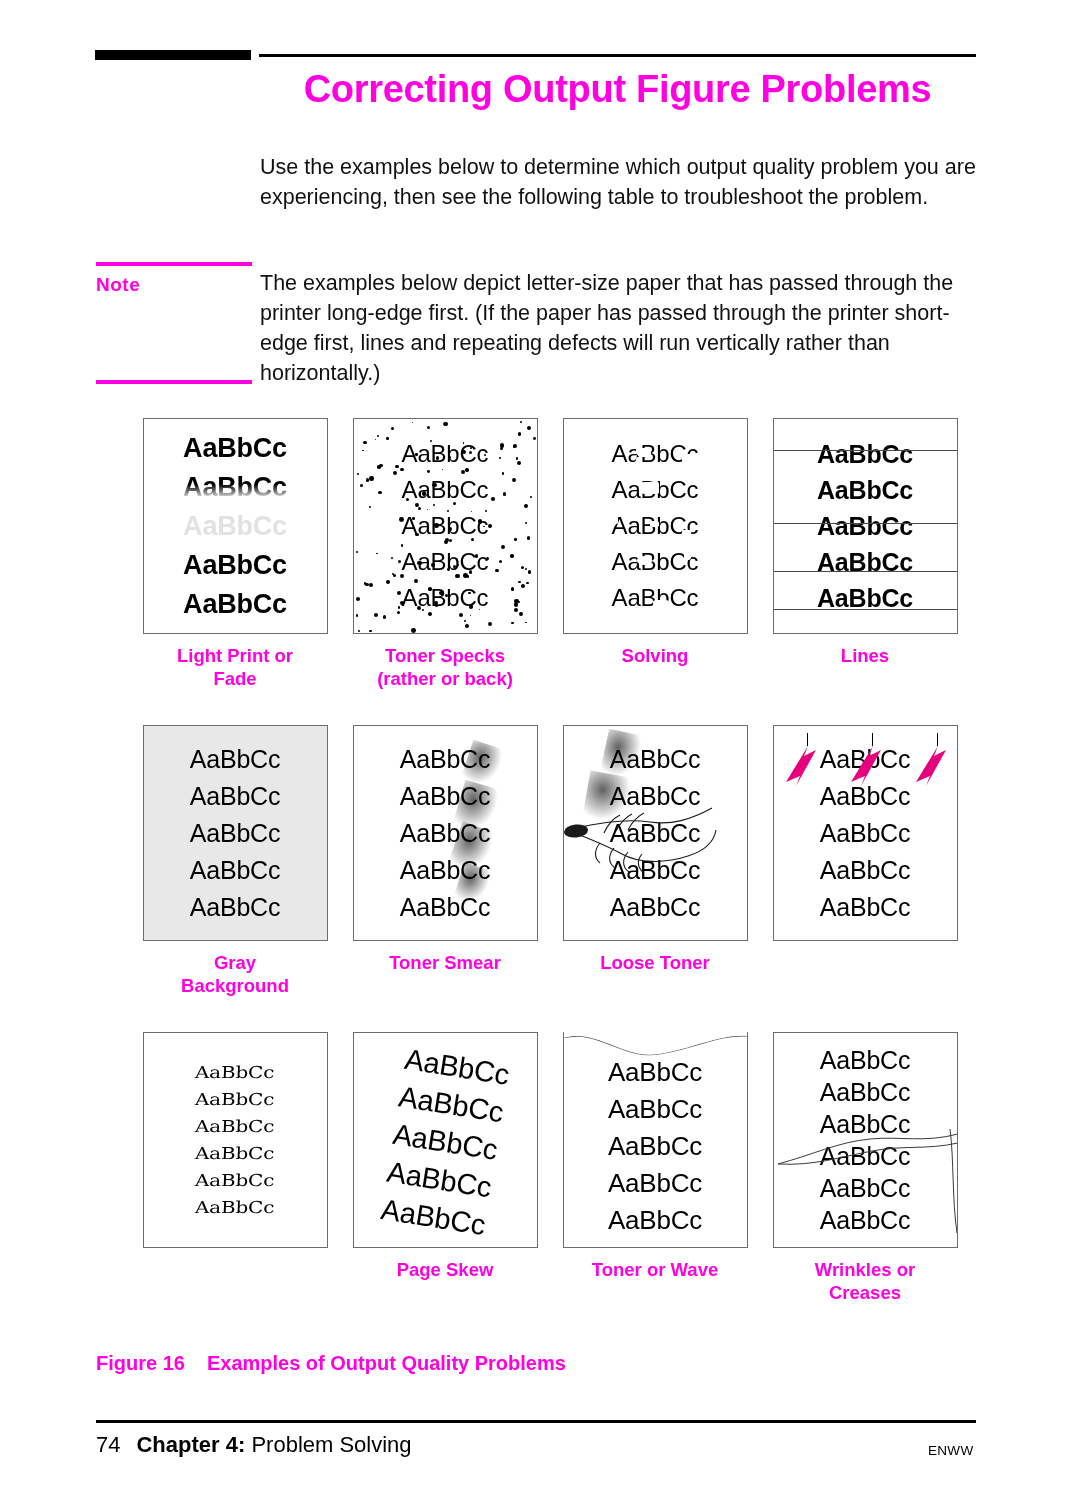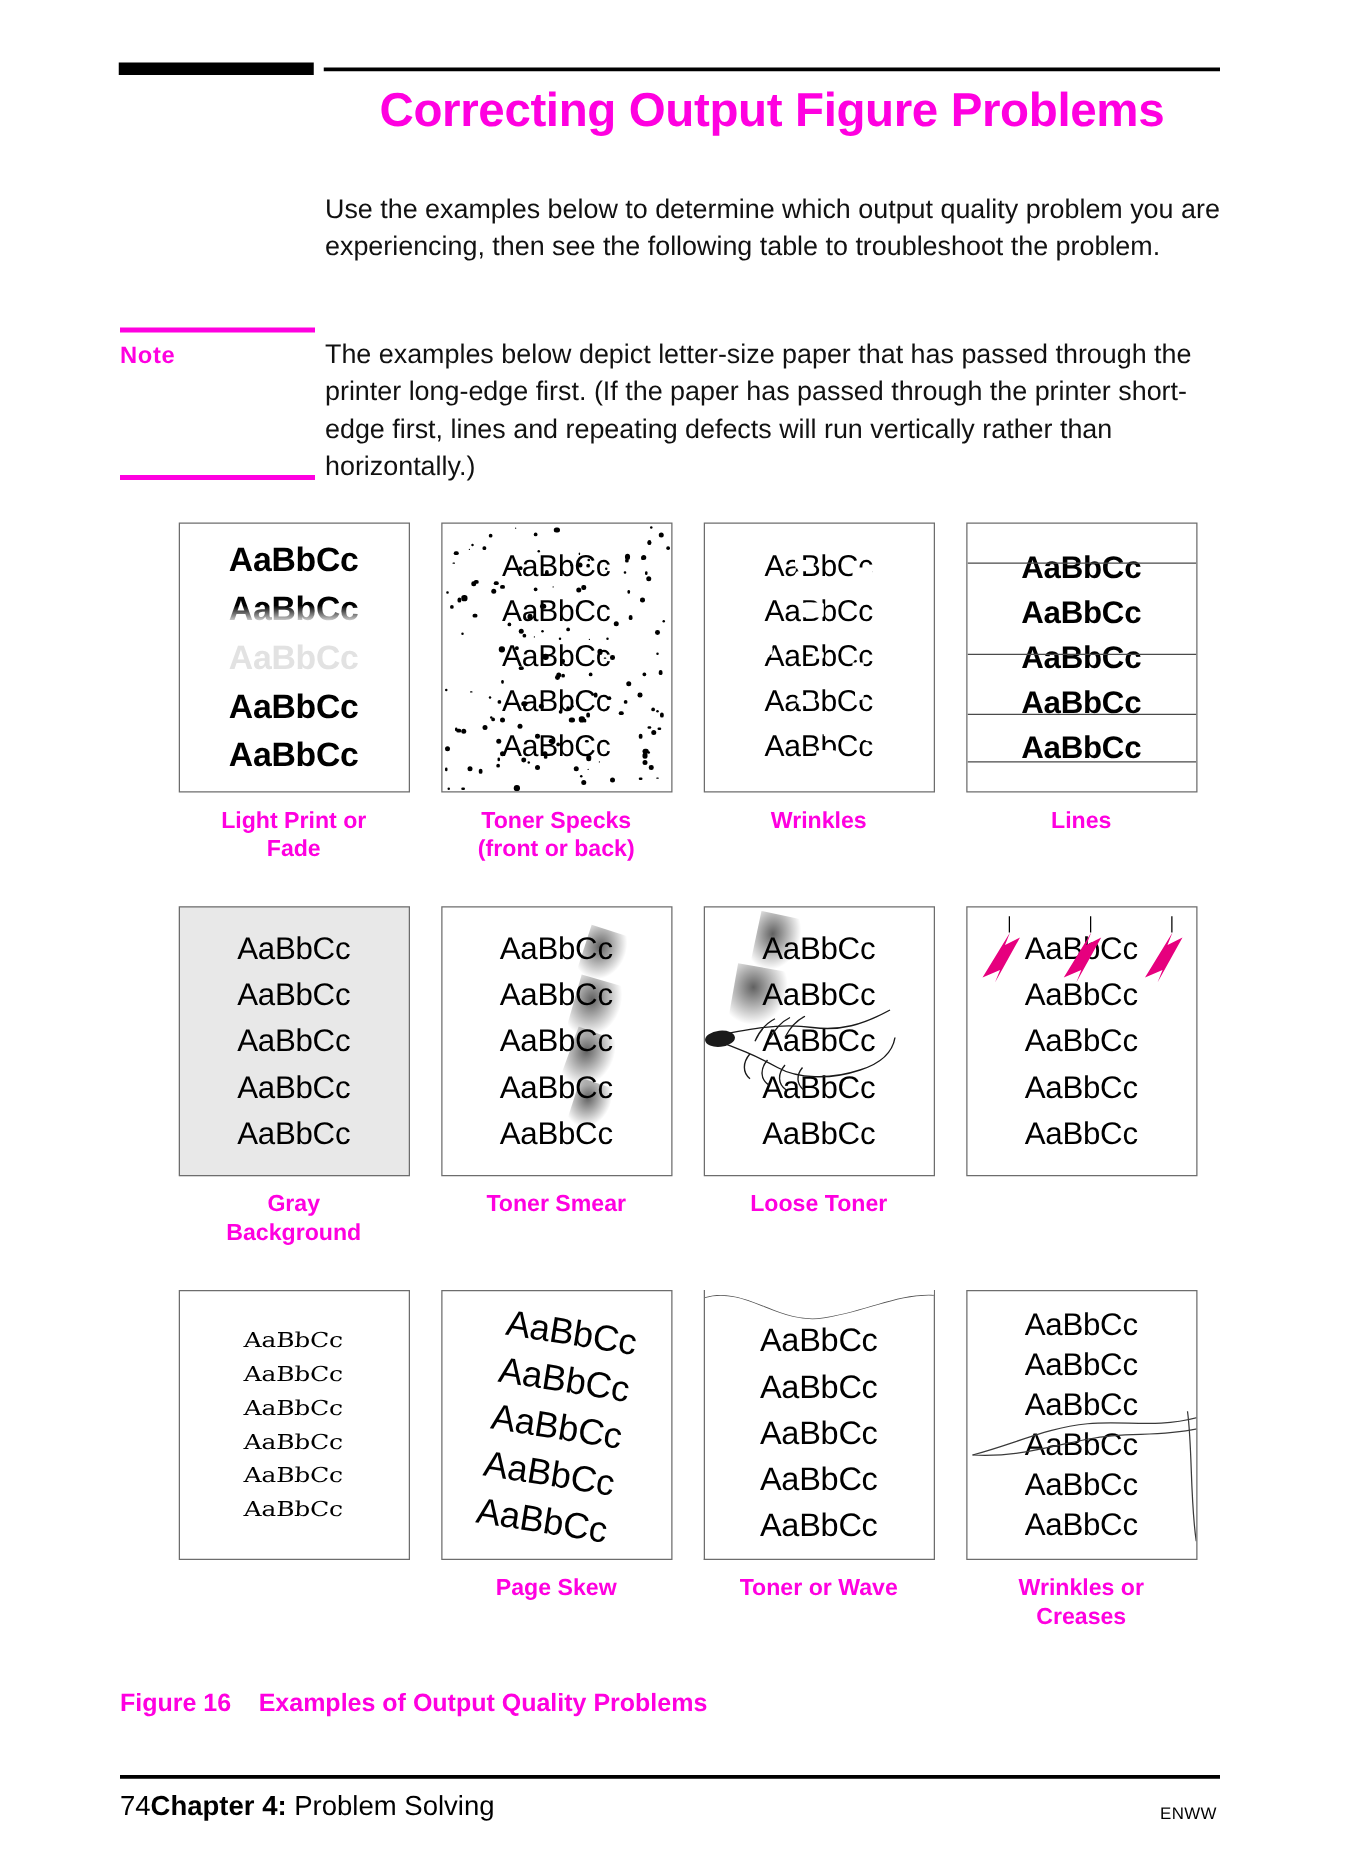--- a/index.html
+++ b/index.html
@@ -215,21 +215,21 @@
     height: 3px;
     background: #000;
   }
   .footer-left {
     position: absolute;
     left: 96px;
     top: 1432px;
     font-size: 22px;
     white-space: nowrap;
   }
-  .footer-left .pg { margin-right: 0; }
+  .footer-left .pg { margin-right: 16px; }
   .footer-left .chap { font-weight: bold; }
   .footer-right {
     position: absolute;
     left: 928px;
     top: 1443px;
     font-size: 13.5px;
     letter-spacing: 0.3px;
   }
 </style>
 </head>
@@ -423,21 +423,21 @@
             <span class="speck" style="left:74.0px;top:192.7px;width:4.1px;height:4.1px"></span>
             <span class="speck" style="left:4.1px;top:210.6px;width:2.3px;height:2.3px"></span>
             <span class="speck" style="left:117.1px;top:91.8px;width:1.7px;height:1.7px"></span>
             <span class="speck" style="left:32.9px;top:160.6px;width:4.0px;height:4.0px"></span>
             <span class="speck" style="left:46.6px;top:182.1px;width:4.2px;height:4.2px"></span>
             <span class="speck" style="left:58.9px;top:98.4px;width:2.6px;height:2.6px"></span>
           </div>
       </div>
       <div class="caption">
         <div>Toner Specks</div>
-        <div>(front or back)</div>
+        <div>(rather or back)</div>
       </div>
     </div>
 
     <div class="cell c2">
       <div class="sample s-drop">
         <div class="lines">
           <div class="ln">AaBbCc</div>
           <div class="ln">AaBbCc</div>
           <div class="ln">AaBbCc</div>
           <div class="ln">AaBbCc</div>
@@ -486,21 +486,21 @@
             <span class="dropmask" style="left:112.7px;top:174.7px;width:11.6px;height:5.0px;border-radius:48%"></span>
             <span class="dropmask" style="left:145.0px;top:43.1px;width:13.5px;height:13.5px;border-radius:29%"></span>
             <span class="dropmask" style="left:116.1px;top:80.9px;width:15.0px;height:7.8px;border-radius:26%"></span>
             <span class="dropmask" style="left:57.7px;top:45.0px;width:6.5px;height:11.8px;border-radius:50%"></span>
             <span class="dropmask" style="left:87.0px;top:91.0px;width:8.0px;height:4.6px;border-radius:22%"></span>
             <span class="dropmask" style="left:74.8px;top:29.4px;width:12.9px;height:9.0px;border-radius:20%"></span>
             <span class="dropmask" style="left:54.9px;top:80.2px;width:13.2px;height:9.9px;border-radius:4%"></span>
           </div>
       </div>
       <div class="caption">
-        <div>Wrinkles</div>
+        <div>Solving</div>
         <div></div>
       </div>
     </div>
 
     <div class="cell c3">
       <div class="sample s-lines">
         <div class="lines">
           <div class="ln">AaBbCc</div>
           <div class="ln">AaBbCc</div>
           <div class="ln">AaBbCc</div>

